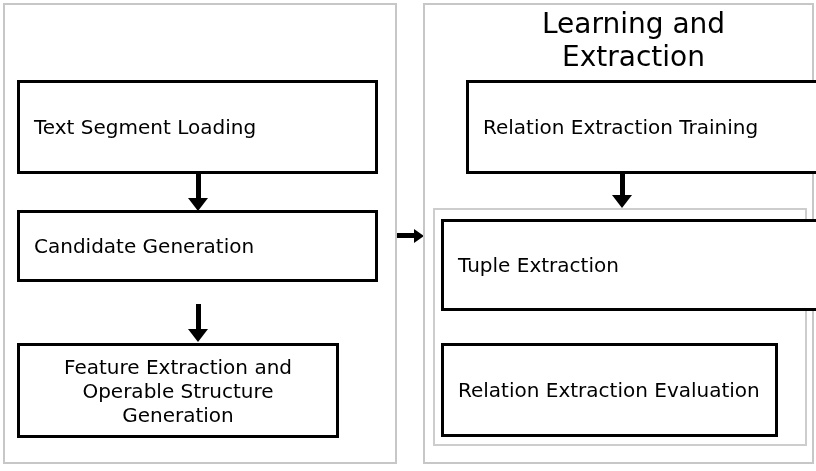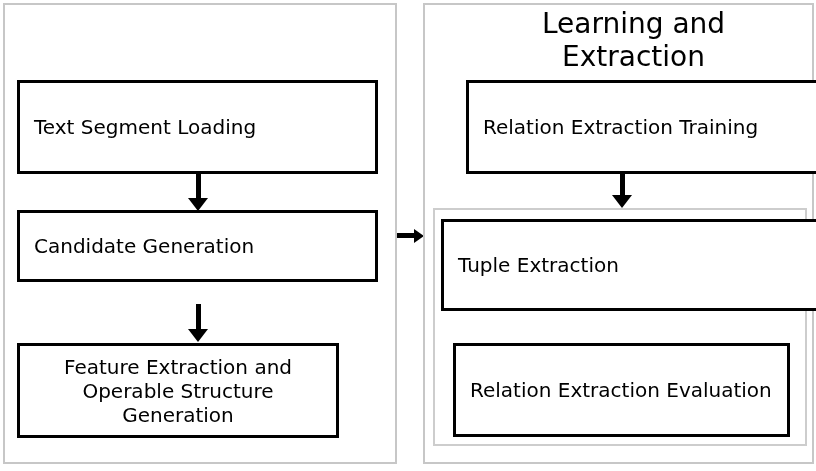--- a/index.html
+++ b/index.html
@@ -52,21 +52,21 @@
     text-align: center;
     font-size: 20px;
     line-height: 1.2;
     padding: 0 14px;
   }
   .box-tsl { left: 17px;  top: 80px;  width: 361px; height: 94px; }
   .box-cg  { left: 17px;  top: 210px; width: 361px; height: 72px; }
   .box-fe  { left: 17px;  top: 343px; width: 322px; height: 95px; }
   .box-ret { left: 466px; top: 80px;  width: 364px; height: 94px; }
   .box-te  { left: 441px; top: 219px; width: 432px; height: 92px; }
-  .box-ree { left: 441px; top: 343px; width: 337px; height: 94px; margin-left: 12px; }
+  .box-ree { left: 441px; top: 343px; width: 337px; height: 94px; }
   .group {
     position: absolute;
     left: 433px; top: 208px; width: 374px; height: 238px;
     border: 2px solid var(--group-border);
     background: var(--background);
   }
   .arrow-v {
     position: absolute;
     width: 20px;
     display: flex;

